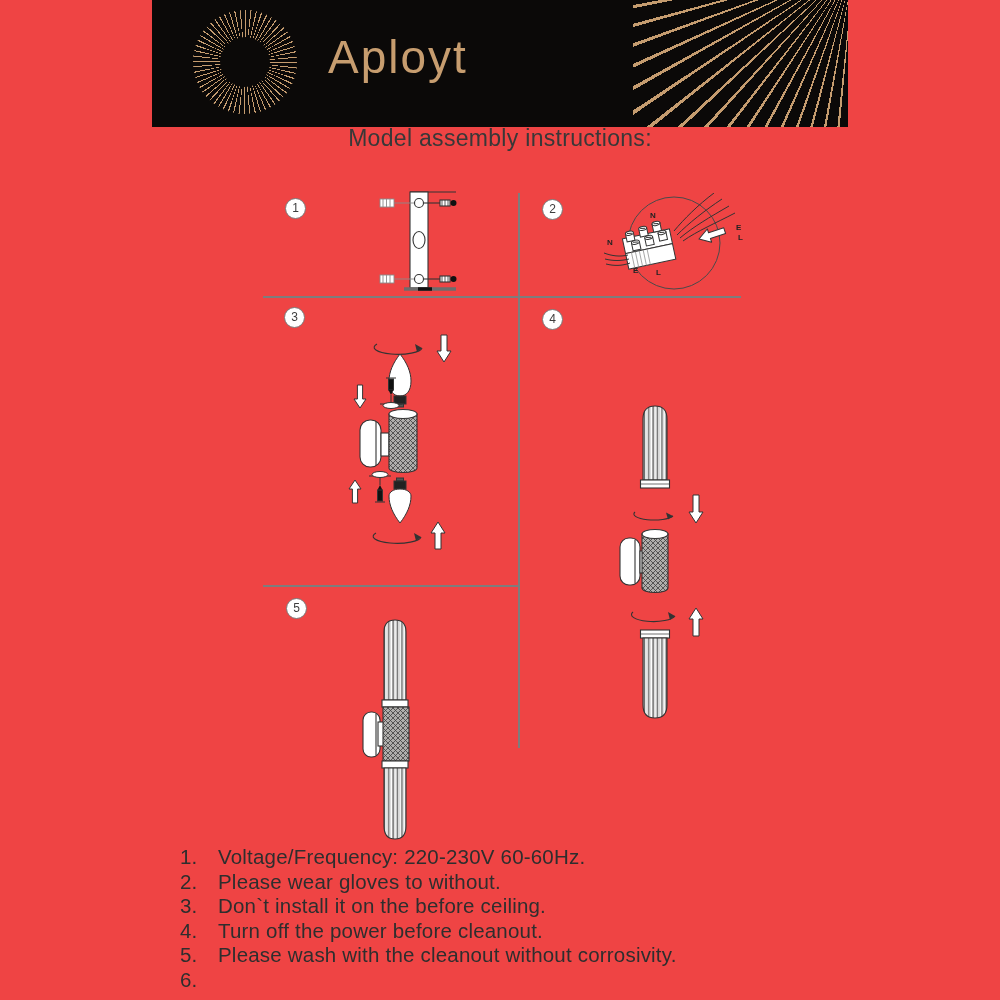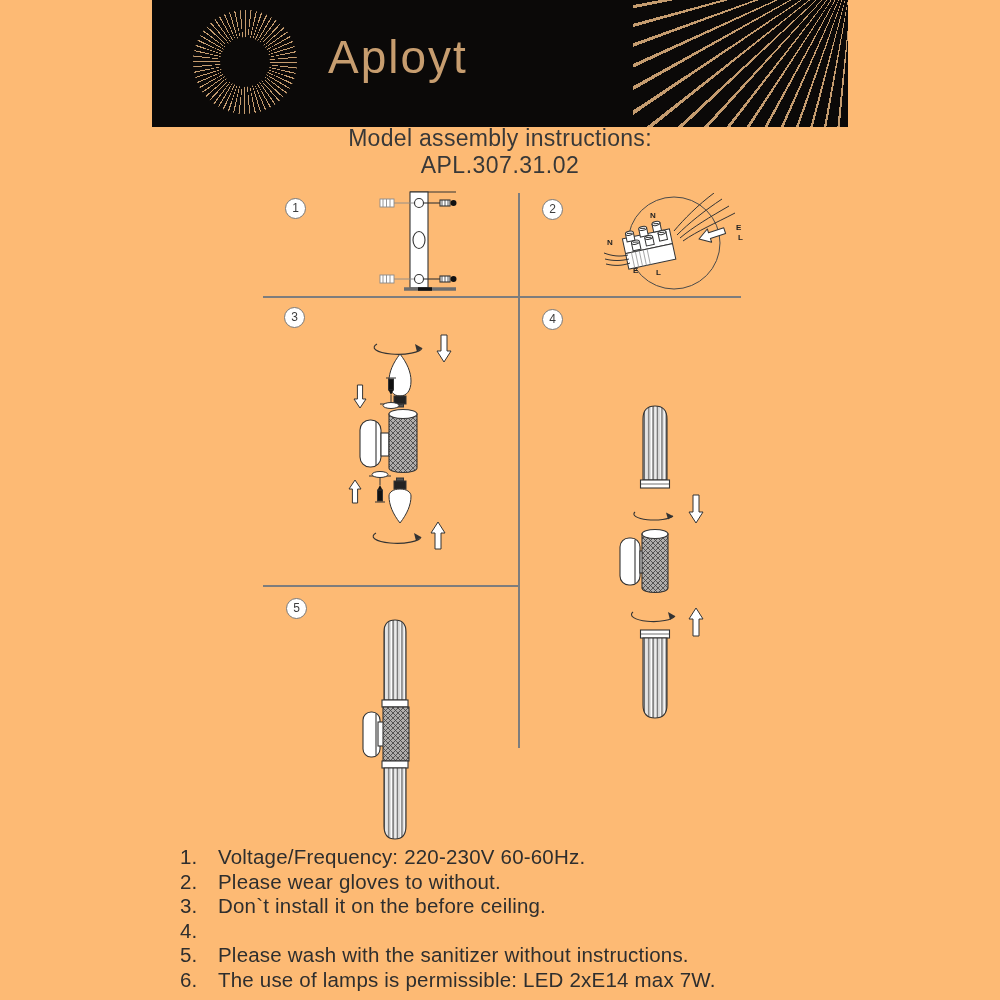--- a/index.html
+++ b/index.html
@@ -1,16 +1,16 @@
 <!DOCTYPE html>
 <html><head>
 <meta charset="utf-8">
 <style>
   html,body{margin:0;padding:0;background:#ffffff;}
-  .page{position:relative;width:1000px;height:1000px;background:#fdba74;overflow:hidden;
+  .page{position:relative;width:1000px;height:1000px;background:#ef4444;overflow:hidden;
         font-family:"Liberation Sans",sans-serif;color:#2f2f2f;}
   
   .header{position:absolute;left:152px;top:0;width:696px;height:127px;background:#0b0908;overflow:hidden;}
   .sunburst{position:absolute;left:41px;top:10px;width:104px;height:104px;border-radius:50%;
             background:repeating-conic-gradient(#c59c6f 0deg 1.3deg, transparent 1.3deg 6deg);}
   .sunburst::after{content:"";position:absolute;left:27px;top:27px;width:50px;height:50px;
             border-radius:50%;background:#0b0908;}
   .brand{position:absolute;left:176px;top:34px;font-size:46px;line-height:46px;font-weight:200;
          letter-spacing:2px;color:#c79d6f;font-family:"Liberation Sans",sans-serif;}
   .corner-rays{position:absolute;right:0;top:0;width:215px;height:127px;
@@ -52,21 +52,20 @@
   </svg>
 
   <div class="header">
     <div class="sunburst"></div>
     <div class="brand">Aployt</div>
     <div class="corner-rays"></div>
   </div>
 
   <div class="title-block">
     <div class="title-line1">Model assembly instructions:</div>
-    <div class="title-line2">APL.307.31.02</div>
   </div>
 
   <div class="divider hline1"></div>
   <div class="divider hline2"></div>
   <div class="divider vline"></div>
 
   <span class="badge" style="left:285px;top:198px">1</span>
   <span class="badge" style="left:542px;top:199px">2</span>
   <span class="badge" style="left:284px;top:307px">3</span>
   <span class="badge" style="left:542px;top:309px">4</span>
@@ -282,24 +281,24 @@
     <li>
         <span class="num">2.</span>
         <span>Please wear gloves to without.</span>
       </li>
     <li>
         <span class="num">3.</span>
         <span>Don`t install it on the before ceiling.</span>
       </li>
     <li>
         <span class="num">4.</span>
+        <span>Turn off the power before cleanout.</span>
       </li>
     <li>
         <span class="num">5.</span>
-        <span>Please wash with the sanitizer without instructions.</span>
+        <span>Please wash with the cleanout without corrosivity.</span>
       </li>
     <li>
         <span class="num">6.</span>
-        <span>The use of lamps is permissible: LED 2xE14 max 7W.</span>
       </li>
   </ol>
 
 </div>
 
 </body></html>

